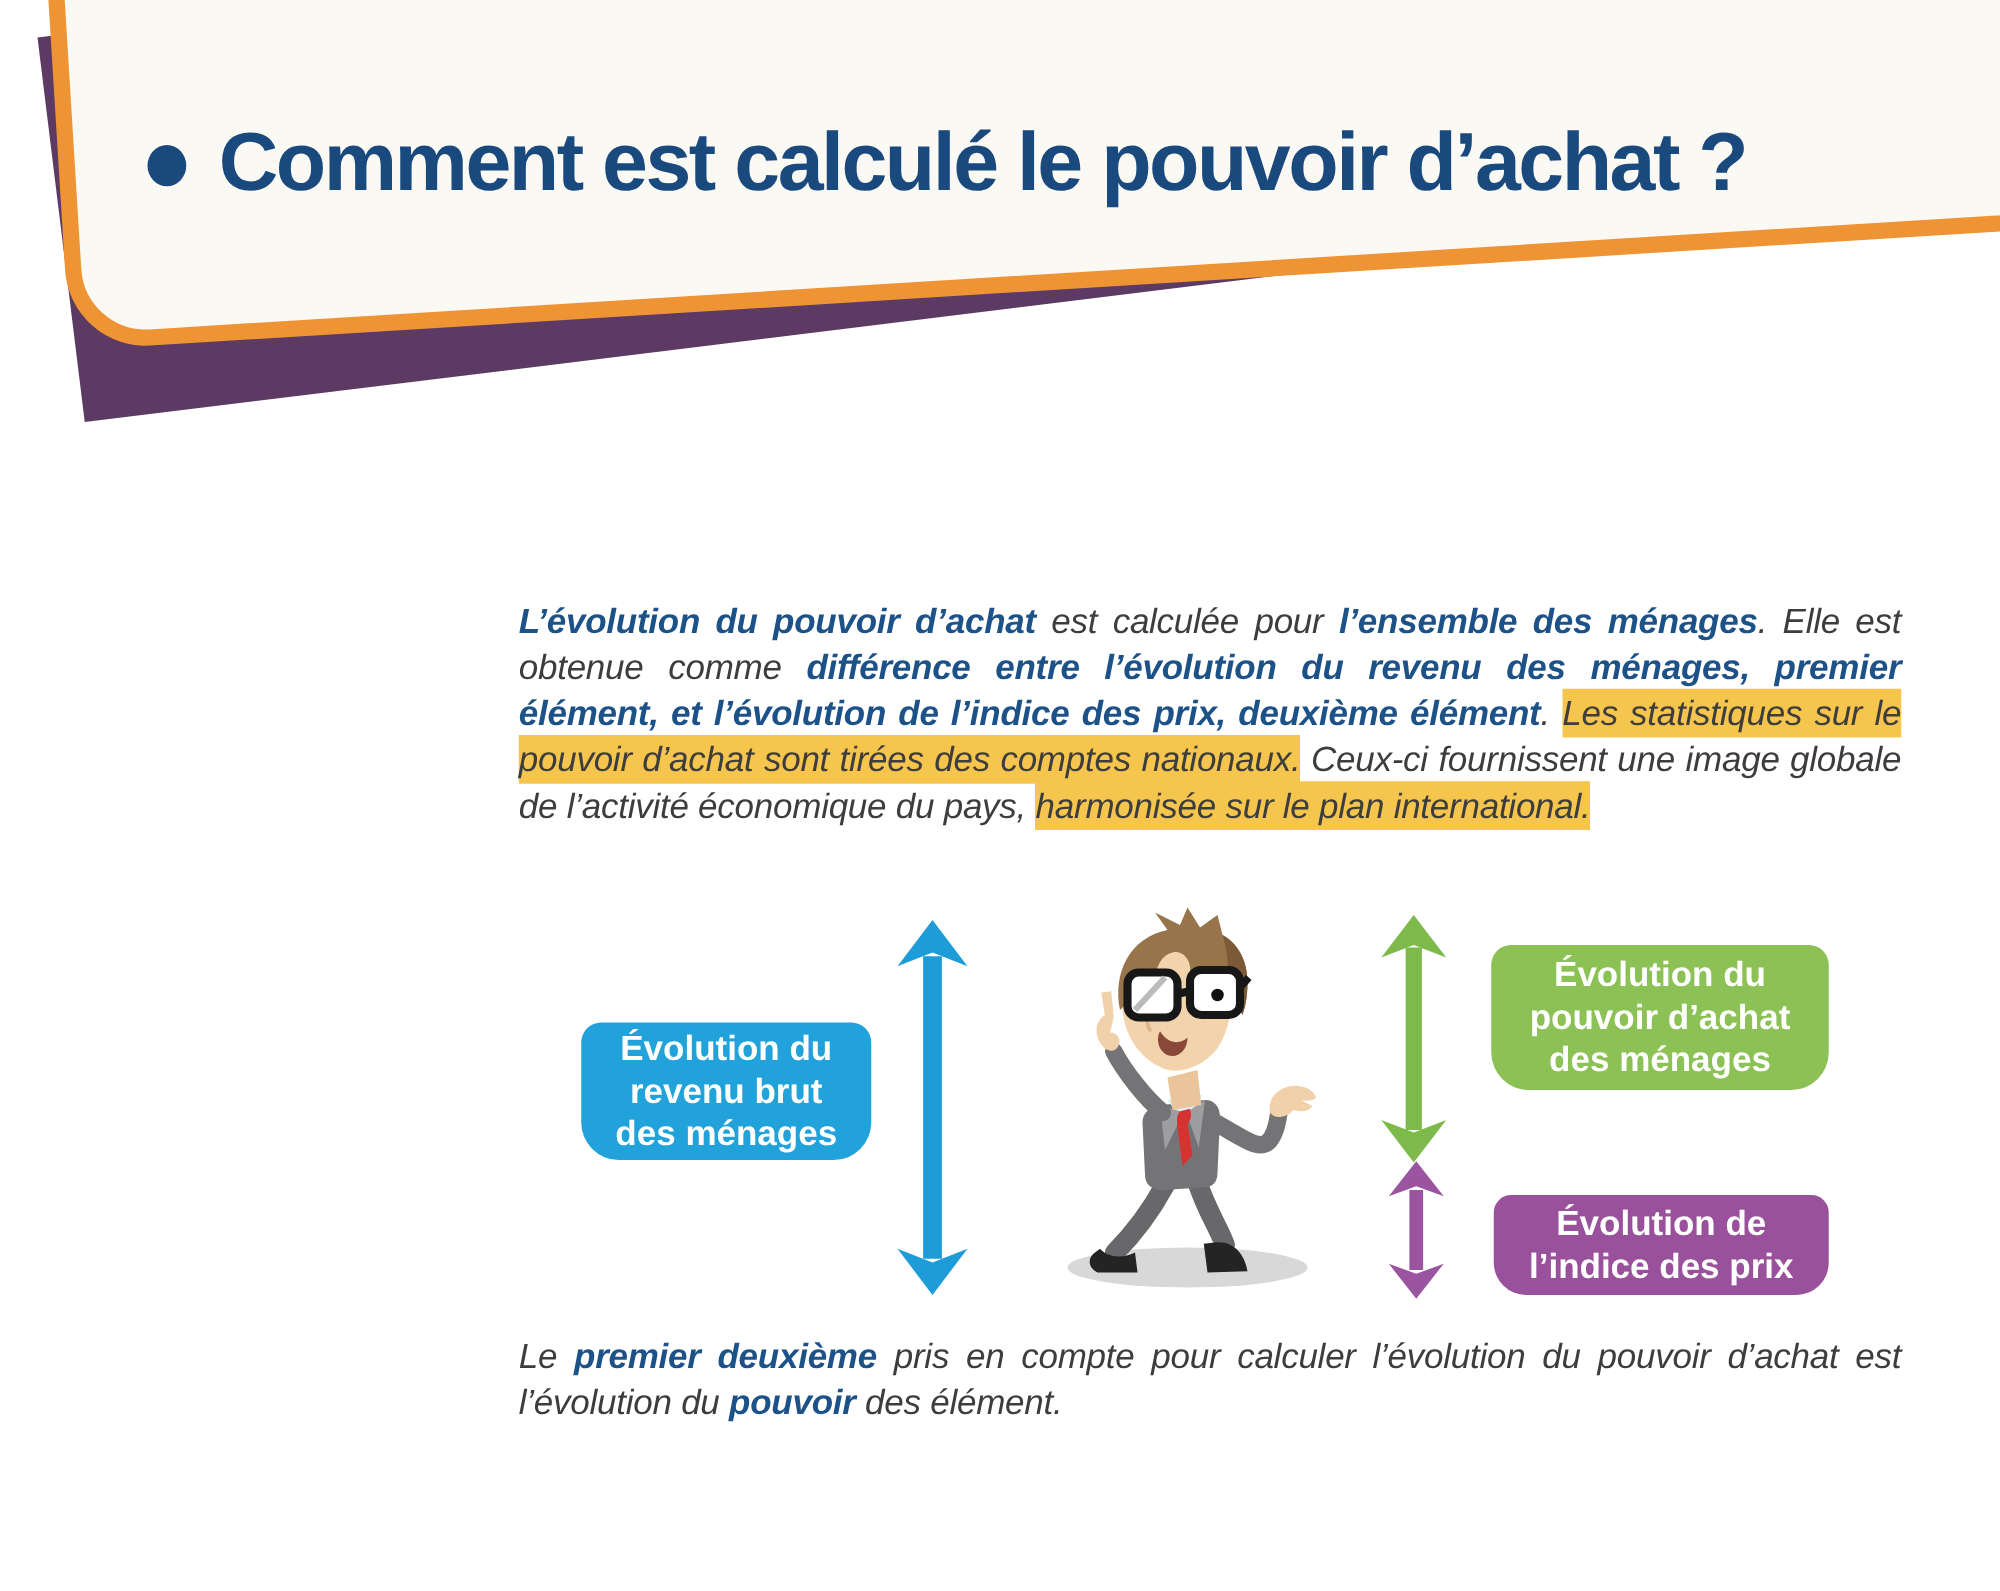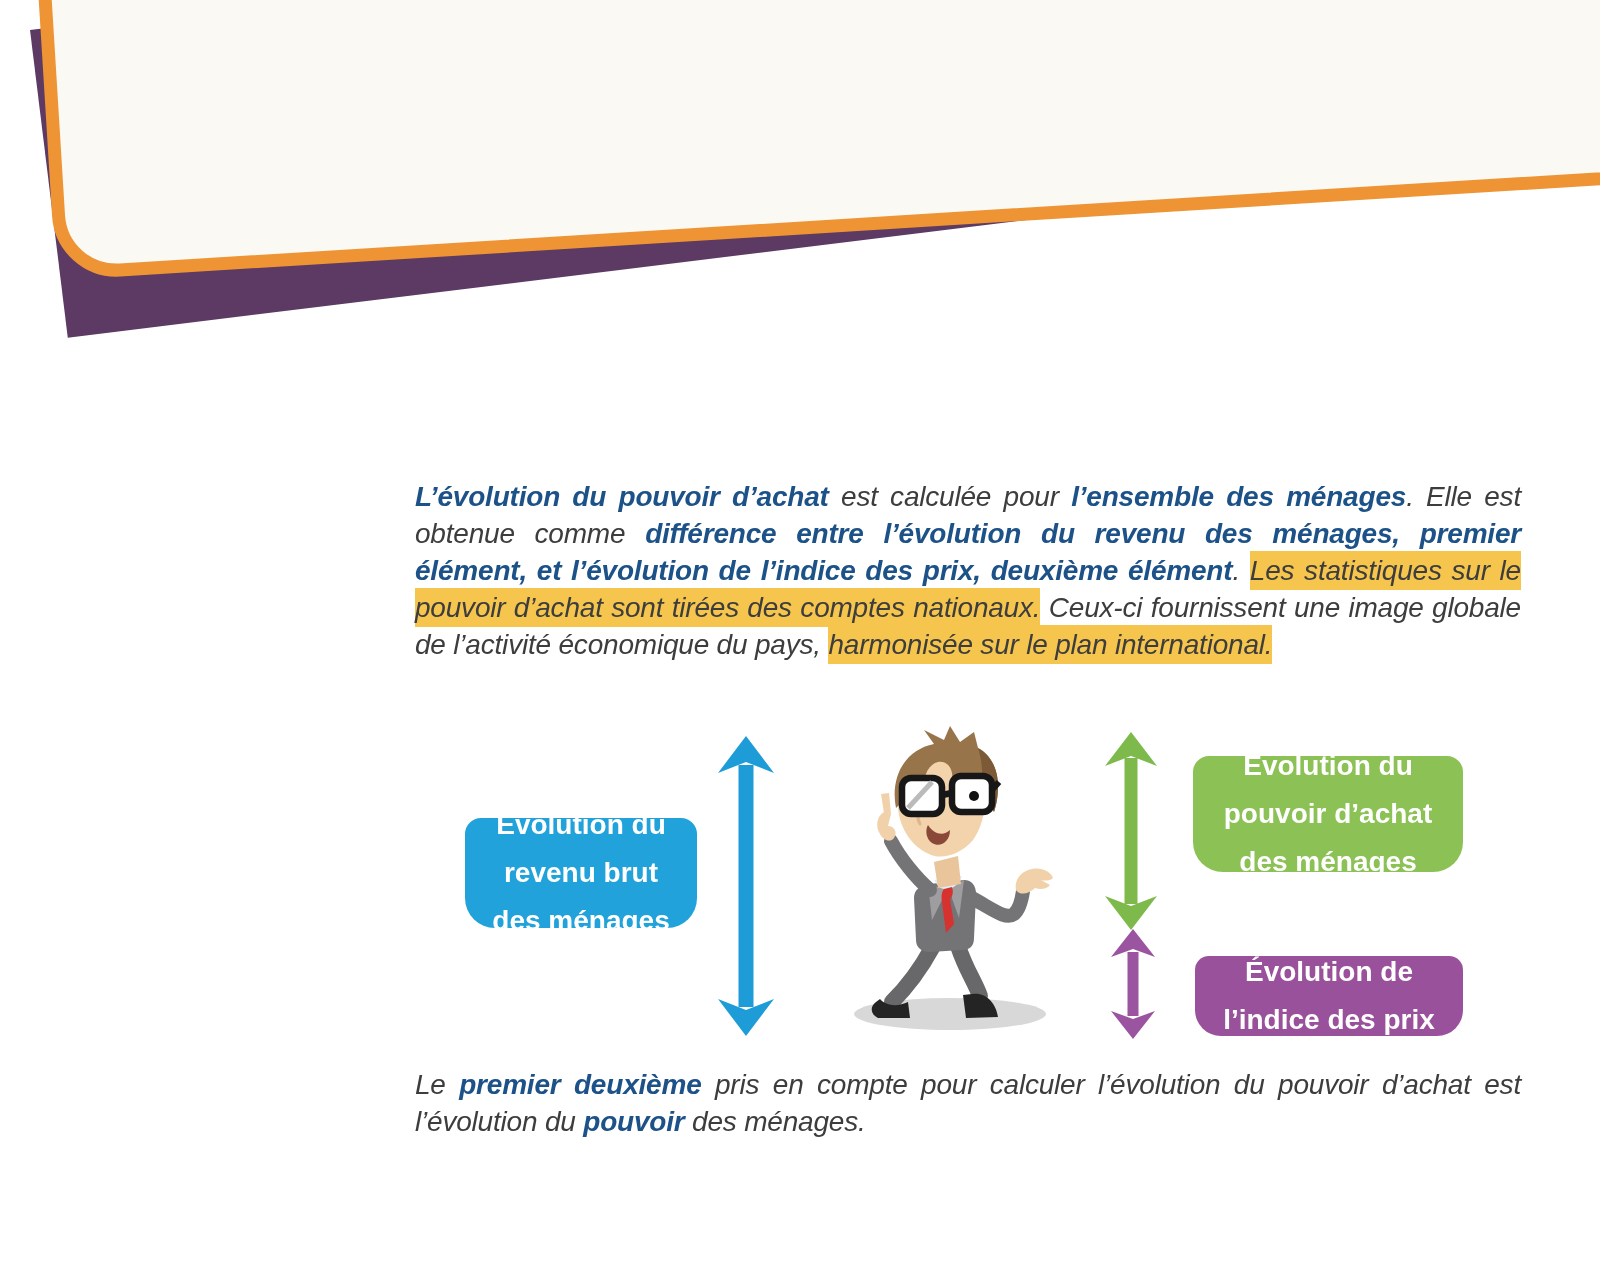--- a/index.html
+++ b/index.html
@@ -29,21 +29,21 @@
   }
   .par-intro{top:478px;}
   .par-first{top:1066px;}
   .par-note{top:1158px;}
   .run-b{color:var(--bold-blue);font-weight:bold;}
   .run-h{background:var(--highlight);padding:4px 0;}
   
   .diagram{position:absolute;left:0;top:0;width:1600px;height:1273px;pointer-events:none;}
   .label-box{
     position:absolute;display:flex;align-items:center;justify-content:center;
-    color:#ffffff;font-weight:bold;font-size:28px;line-height:48px;text-align:center;
+    color:#ffffff;font-weight:bold;font-size:28px;line-height:34px;text-align:center;
   }
   .box-blue{
     left:465px;top:818px;width:232px;height:110px;
     background:var(--box-blue);border-radius:16px 16px 30px 30px;
   }
   .box-green{
     left:1193px;top:756px;width:270px;height:116px;
     background:var(--box-green);border-radius:16px 16px 30px 30px;
   }
   .box-purple{
@@ -63,20 +63,24 @@
 
   <svg class="header-svg" width="1600" height="430" viewBox="0 0 1600 430">
     <g transform="rotate(-7 30 30)">
       <rect x="30" y="30" width="1045" height="310" fill="var(--deco-purple)"></rect>
     </g>
     <g transform="rotate(-3.53 120 270)">
       <rect x="62" y="-548" width="1960" height="818" rx="58" fill="var(--card-bg)" stroke="var(--deco-orange)" stroke-width="13"></rect>
     </g>
   </svg>
 
+  <div class="title-row">
+    <span class="bullet"></span>
+    <h1 class="page-title">Comment est calculé le pouvoir d’achat ?</h1>
+  </div>
 
   <p class="body-par par-intro"><span class="run-b">L’évolution du pouvoir d’achat </span><span>est calculée pour </span><span class="run-b">l’ensemble des ménages</span><span>. Elle est obtenue comme </span><span class="run-b">différence entre l’évolution du revenu des ménages, premier élément, et l’évolution de l’indice des prix, deuxième élément</span><span>. </span><span class="run-h">Les statistiques sur le pouvoir d’achat sont tirées des comptes nationaux.</span><span> Ceux-ci fournissent une image globale de l’activité économique du pays, </span><span class="run-h">harmonisée sur le plan international.</span></p>
 
   <div class="diagram">
 
     <div class="label-box box-blue">Évolution du<br>revenu brut<br>des ménages</div>
 
     <svg class="arrow arrow-blue" width="58" height="302" viewBox="0 0 58 302" fill="var(--arrow-blue)">
       <path d="M29,1 L57,38 L29,27 L1,38 Z"></path>
       <rect x="21.5" y="30" width="15" height="242"></rect>
@@ -135,16 +139,16 @@
       <path d="M23,1 L45,29 L23,21 L1,29 Z"></path>
       <rect x="17.5" y="24" width="11" height="64"></rect>
       <path d="M23,111 L45,83 L23,91 L1,83 Z"></path>
     </svg>
 
     <div class="label-box box-green">Évolution du<br>pouvoir d’achat<br>des ménages</div>
 
     <div class="label-box box-purple">Évolution de<br>l’indice des prix</div>
   </div>
 
-  <p class="body-par par-first"><span>Le </span><span class="run-b">premier deuxième</span><span> pris en compte pour calculer l’évolution du pouvoir d’achat est l’évolution du </span><span class="run-b">pouvoir</span><span> des ménages.</span></p>
+  <p class="body-par par-first"><span>Le </span><span class="run-b">premier deuxième</span><span> pris en compte pour calculer l’évolution du pouvoir d’achat est l’évolution du </span><span class="run-b">pouvoir</span><span> des élément.</span></p>
 
 
 </div>
 
 </body></html>

